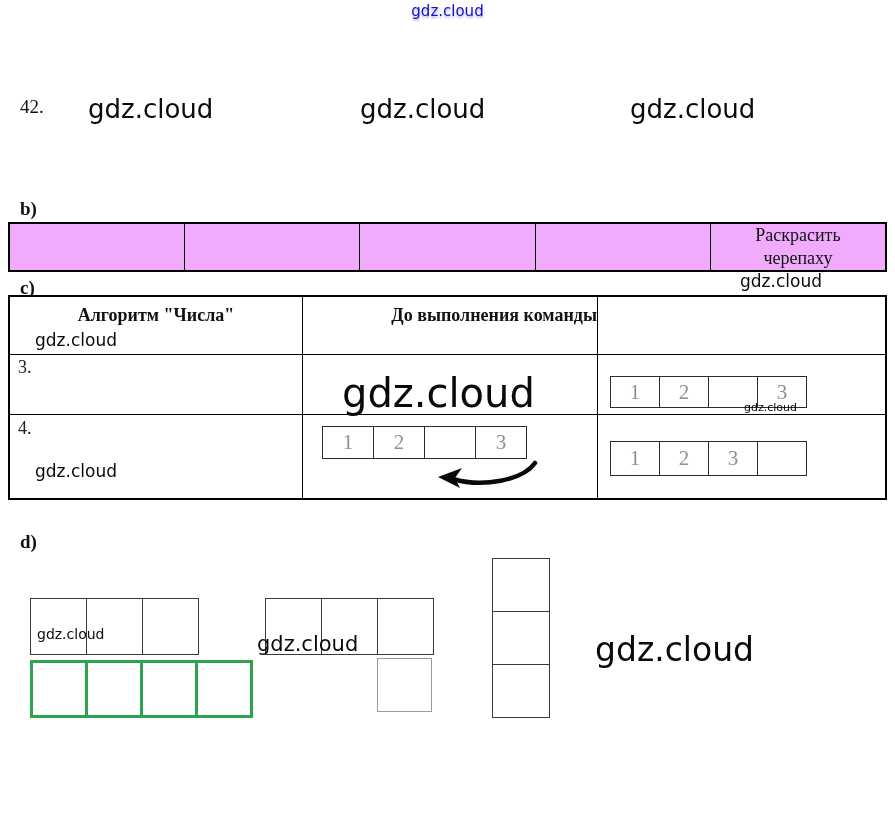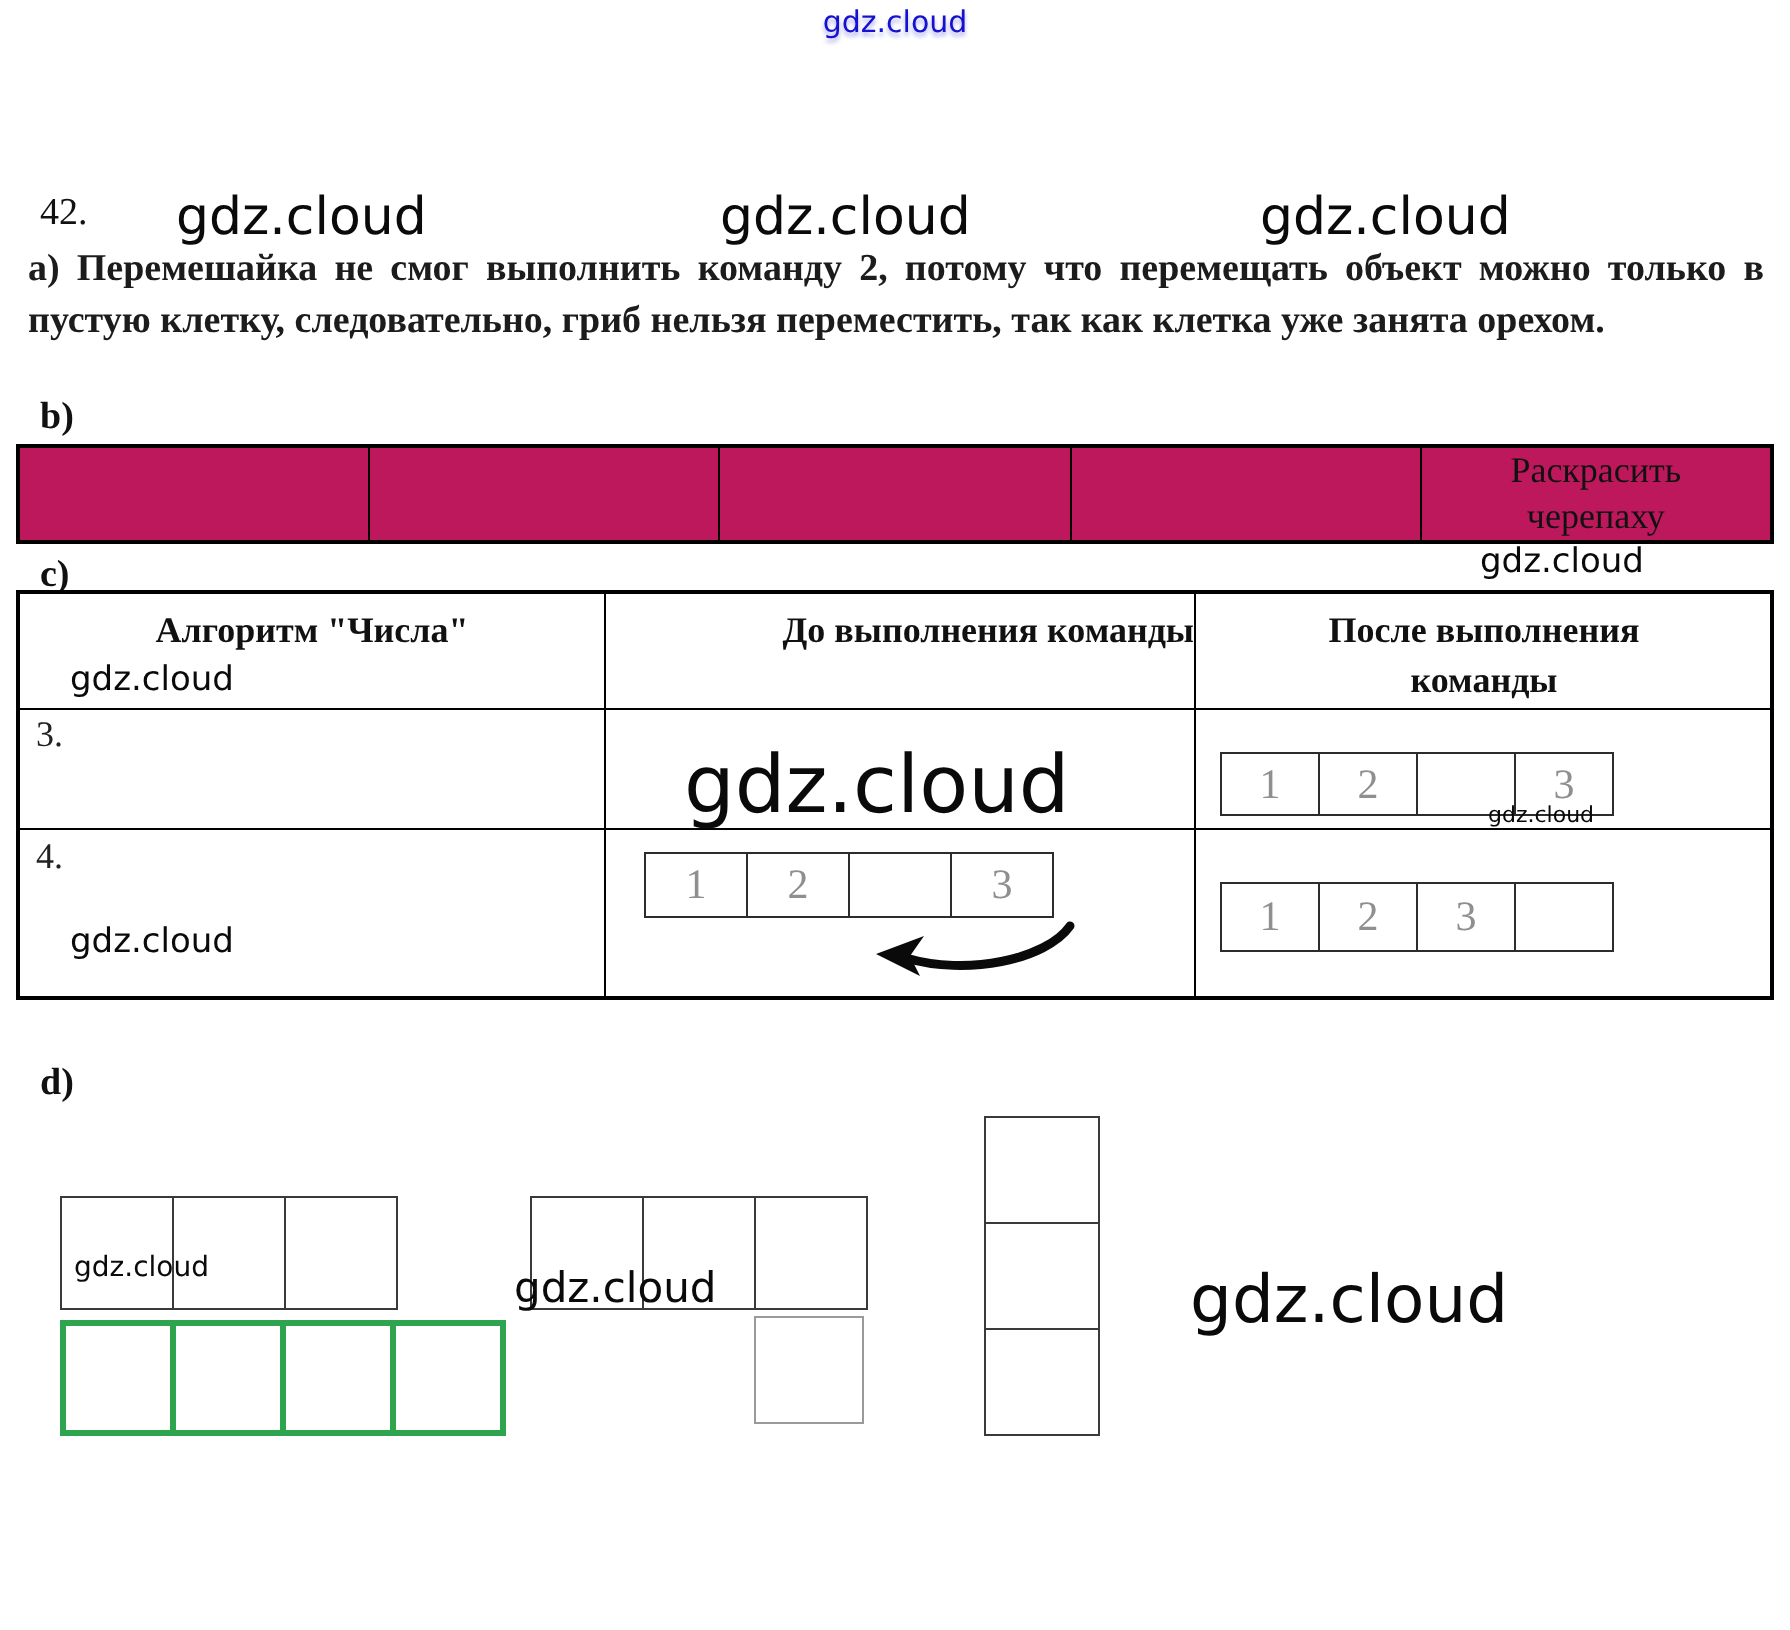--- a/index.html
+++ b/index.html
@@ -18,21 +18,21 @@
   .wm-14 { font-size:14px; }
   .wm-21 { font-size:21px; }
   .wm-33 { font-size:33px; }
 
   
   .ex-num { position:absolute; left:20px; top:96px; font-weight:normal; font-size:19px; color:#111; }
   .para-a { position:absolute; left:14px; top:122px; width:868px; font-weight:bold; font-size:19px; line-height:26px; color:#1c1c1c; text-align:justify; }
   .part-label { position:absolute; left:20px; font-weight:bold; font-size:19px; color:#111; }
 
   
-  .tableb { position:absolute; left:8px; top:222px; width:879px; height:50px; display:flex; border:2px solid #000; background:#be185d; }
+  .tableb { position:absolute; left:8px; top:222px; width:879px; height:50px; display:flex; border:2px solid #000; background:#f0abfc; }
   .tb-cell { flex:1; border-right:1px solid #000; display:flex; align-items:center; justify-content:center; }
   .tb-cell:last-child { border-right:none; }
   .tb-text { width:110px; text-align:center; font-size:18px; line-height:23px; color:#111; }
 
   
   .tablec { position:absolute; left:8px; top:295px; width:879px; height:205px; border:2px solid #000; background:#fff; z-index:1; }
   .vline { position:absolute; top:0; bottom:0; width:1px; background:#000; }
   .hline { position:absolute; left:0; right:0; height:1px; background:#000; }
   .tc-head { position:absolute; top:6px; text-align:center; font-weight:bold; font-size:18px; line-height:25px; color:#111; }
   .tc-rowlabel { position:absolute; font-size:18px; color:#222; }
@@ -61,24 +61,20 @@
 
 <div class="page">
 
   <div class="wm wm-top">gdz.cloud</div>
 
   <div class="ex-num">42.</div>
   <div class="wm wm-26" style="left:88px; top:94px;">gdz.cloud</div>
   <div class="wm wm-26" style="left:360px; top:94px;">gdz.cloud</div>
   <div class="wm wm-26" style="left:630px; top:94px;">gdz.cloud</div>
 
-  <div class="para-a">
-    <span>a)</span>
-    <span>Перемешайка не смог выполнить команду 2, потому что перемещать объект можно только в пустую клетку, следовательно, гриб нельзя переместить, так как клетка уже занята орехом.</span>
-  </div>
 
   <div class="part-label" style="top:198px;">b)</div>
   <div class="tableb">
     <div class="tb-cell"></div>
     <div class="tb-cell"></div>
     <div class="tb-cell"></div>
     <div class="tb-cell"></div>
     <div class="tb-cell">
       <div class="tb-text">Раскрасить черепаху</div>
     </div>
@@ -87,21 +83,20 @@
 
   <div class="part-label" style="top:277px;">c)</div>
   <div class="tablec">
     <div class="vline" style="left:292px;"></div>
     <div class="vline" style="left:587px;"></div>
     <div class="hline" style="top:57px;"></div>
     <div class="hline" style="top:117px;"></div>
 
     <div class="tc-head" style="left:0; width:292px;">Алгоритм "Числа"</div>
     <div class="tc-head" style="left:292px; width:295px;text-align:right;">До выполнения команды</div>
-    <div class="tc-head" style="left:587px; width:290px; padding:0 45px;">После выполнения команды</div>
 
     <div class="tc-rowlabel" style="left:8px; top:60px;">3.</div>
     <div class="tc-rowlabel" style="left:8px; top:121px;">4.</div>
 
     <div class="strip w50" style="left:600px; top:79px;">
       <div class="ncell">1</div>
       <div class="ncell">2</div>
       <div class="ncell"></div>
       <div class="ncell">3</div>
     </div>

